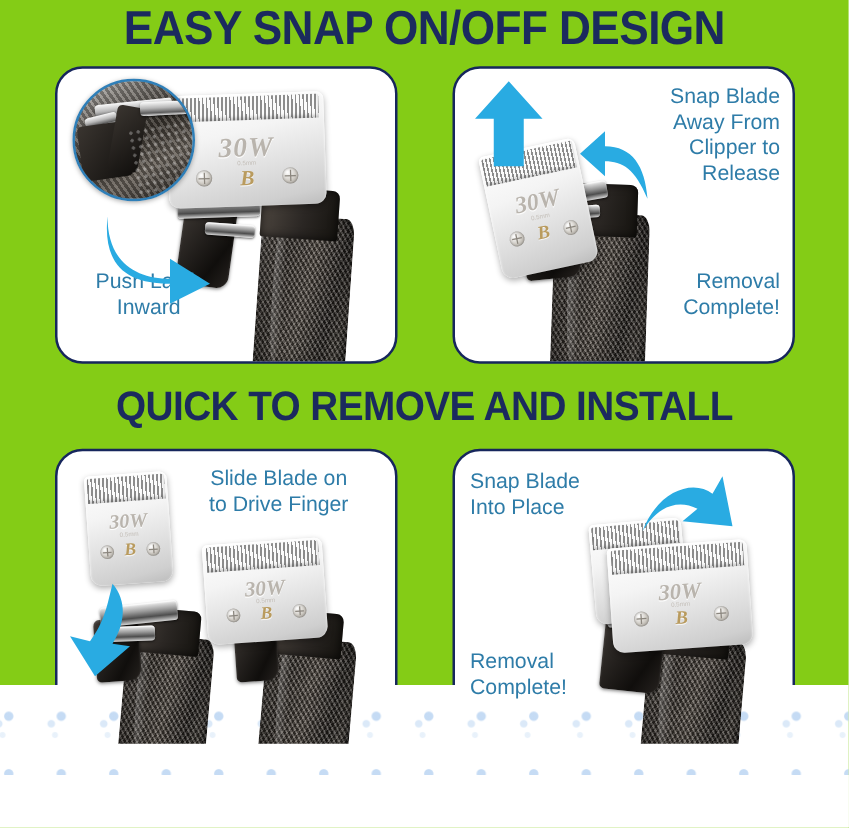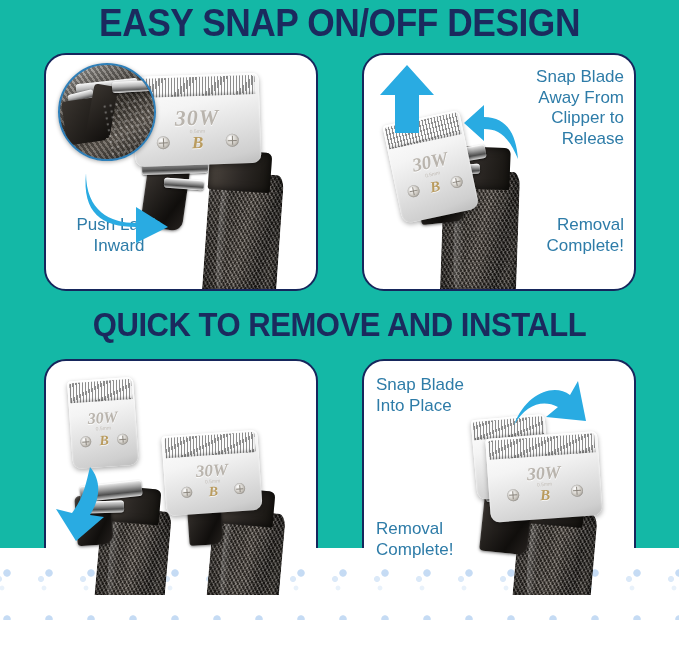--- a/index.html
+++ b/index.html
@@ -6,21 +6,21 @@
   * { margin:0; padding:0; box-sizing:border-box; }
   html,body{
     width:679px; height:662px;
     background:#ffffff;
     font-family:"Liberation Sans", sans-serif;
     overflow:hidden;
   }
   #root{
     position:relative;
     width:679px; height:620px;
-    background:#14b8a6;
+    background:#84cc16;
   }
 
   
   .dot-pattern{
     position:absolute;
     left:0; bottom:0;
     width:679px; height:72px;
     background-color:#ffffff;
     background-image:
       radial-gradient(circle at 7px 7px, rgba(150,190,235,.55) 3.3px, rgba(150,190,235,0) 4.1px),
@@ -319,20 +319,22 @@
       <div class="blade-sub" style="top:45px;">0.5mm</div>
       <div class="blade-logo" style="top:51px; font-size:14px;">B</div>
       <div class="screw" style="left:16px;  top:52px; width:11px; height:11px;"></div>
       <div class="screw" style="right:16px; top:52px; width:11px; height:11px;"></div>
     </div>
 
     <svg class="arrow" style="left:4px; top:104px;" width="60" height="78" viewBox="0 0 60 78">
       <path d="M40 2 C52 16, 50 34, 40 50 L54 52 L26 76 L6 44 L22 48 C34 32, 36 18, 40 2 Z" fill="#29abe2"></path>
     </svg>
 
+    <div class="caption center" id="cap-bl">Slide Blade on
+to Drive Finger</div>
   </div>
 
   <div class="panel" id="panel-br">
 
     <div class="clipper">
       <div class="handle" style="left:152px; top:150px; width:78px; height:92px; transform:rotate(5deg);"></div>
       <div class="handle-neck" style="left:154px; top:128px; width:66px; height:36px; transform:rotate(5deg);"></div>
       <div class="latch" style="left:118px; top:134px; width:48px; height:58px; transform:rotate(6deg);"></div>
       <div class="mech" style="left:122px; top:126px; width:66px; height:14px; transform:rotate(-2deg);"></div>
       <div class="mech" style="left:134px; top:142px; width:44px; height:10px; transform:rotate(4deg);"></div>

